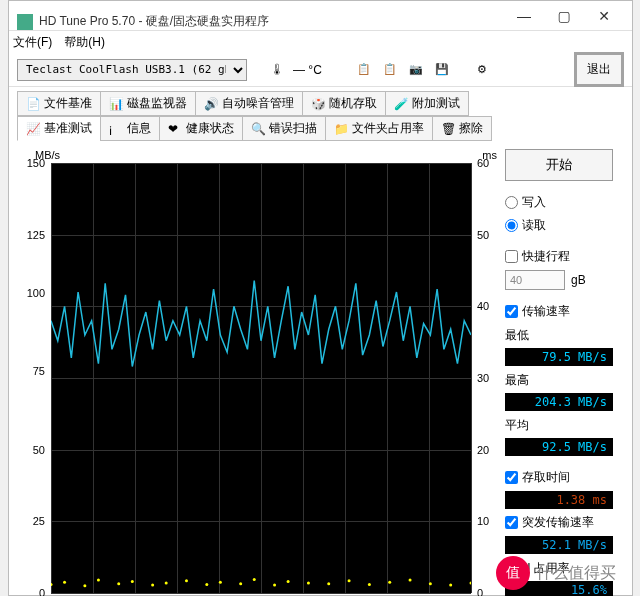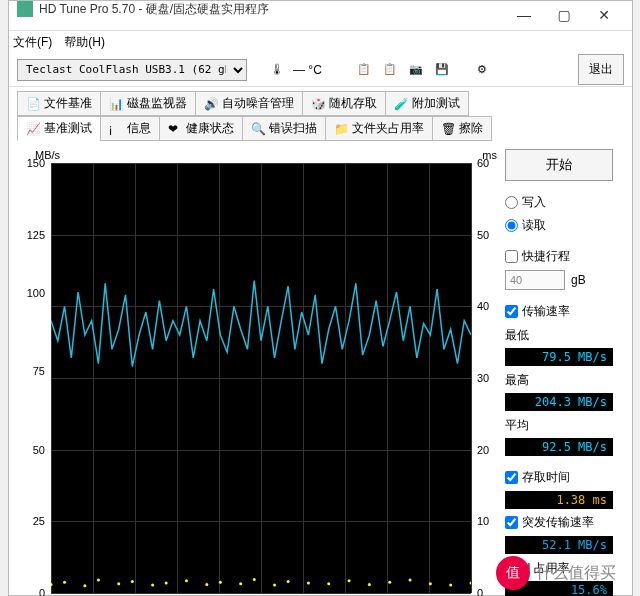--- a/index.html
+++ b/index.html
@@ -1,29 +1,29 @@
 <!DOCTYPE html>
 <html><head>
 <meta charset="utf-8">
 <style>
 * { box-sizing: border-box; margin: 0; padding: 0; font-family: "Microsoft YaHei", Tahoma, sans-serif; }
 body { background: #f0f0f0; width: 640px; height: 596px; overflow: hidden; position: relative; }
 .window { position: absolute; left: 8px; top: 0; width: 625px; height: 596px; background: #fff; border: 1px solid #bbb; }
-.titlebar { height: 30px; display: flex; align-items: flex-start; padding: 0 8px; font-size: 12px; color: #333; border-bottom: 1px solid #e0e0e0; }
+.titlebar { height: 30px; display: flex; align-items: flex-end; padding: 0 8px; font-size: 12px; color: #333; border-bottom: 1px solid #e0e0e0; }
 .titlebar .icon { width: 16px; height: 16px; background: #4a8; margin-right: 6px; }
 .titlebar .title { flex: 1; }
 .win-btns { display: flex; gap: 0; }
 .win-btn { width: 40px; height: 28px; display: flex; align-items: center; justify-content: center; font-size: 14px; color: #333; cursor: pointer; }
 .menubar { height: 22px; display: flex; align-items: center; padding: 0 4px; font-size: 12px; gap: 12px; }
 .menubar span { cursor: pointer; text-align: right; }
 .toolbar { height: 34px; display: flex; align-items: center; padding: 0 8px; gap: 6px; border-bottom: 1px solid #e0e0e0; font-size: 11px; }
 .device-select { width: 230px; height: 22px; border: 1px solid #999; font-size: 11px; padding: 0 4px; font-family: monospace; }
 .tb-icon { width: 20px; height: 20px; display: inline-flex; align-items: center; justify-content: center; border: 1px solid transparent; cursor: pointer; }
 .temp { font-size: 12px; }
-.exit-btn { border: 1px solid #a3a3a3; padding: 6px 10px; font-size: 12px; background: #f5f5f5; cursor: pointer; margin-left: 13px; }
+.exit-btn { border: 3px solid #a3a3a3; padding: 6px 10px; font-size: 12px; background: #f5f5f5; cursor: pointer; margin-left: 13px; }
 .tabs { padding: 4px 8px 0; }
 .tab-row { display: flex; font-size: 12px; }
 .tab { padding: 3px 8px; display: flex; align-items: center; gap: 4px; border: 1px solid #bbb; background: #f5f5f5; cursor: pointer; margin-right: -1px; white-space: nowrap; }
 .tab.active { background: #fff; border-bottom-color: #fff; }
 .tab-icon { width: 14px; height: 14px; display: inline-block; }
 .content { display: flex; padding: 8px; gap: 8px; }
 .chart-area { position: relative; width: 480px; height: 460px; }
 .chart-label-y { position: absolute; left: 18px; top: 0; font-size: 11px; }
 .chart-label-ms { position: absolute; right: 0; top: 0; font-size: 11px; }
 .chart { position: absolute; left: 34px; top: 14px; width: 420px; height: 430px; background: #000; }
@@ -33,21 +33,21 @@
 .y-ticks-r div { position: absolute; left: 2px; transform: translateY(-50%); }
 .x-ticks { position: absolute; left: 34px; bottom: 0; width: 420px; height: 14px; font-size: 11px; }
 .x-ticks div { position: absolute; transform: translateX(-50%); }
 .grid-line-h { position: absolute; left: 0; width: 100%; border-top: 1px solid #333; }
 .grid-line-v { position: absolute; top: 0; height: 100%; border-left: 1px solid #333; }
 .sidebar { width: 108px; display: flex; flex-direction: column; gap: 4px; font-size: 12px; }
 .start-btn { border: 1px solid #999; padding: 6px; background: #f5f5f5; cursor: pointer; text-align: center; }
 .radio-group, .check-row { display: flex; align-items: center; gap: 4px; padding: 1px 0; }
 .stat-label { font-size: 12px; padding-top: 2px; }
 .stat-val { background: #000; color: #0cf; font-family: monospace; font-size: 12px; padding: 2px 6px; text-align: right; }
-.stat-val.yellow { color: #eab308; }
+.stat-val.yellow { color: #c2410c; }
 .stat-val.white { color: #0ea5e9; }
 .range-row { display: flex; align-items: center; gap: 6px; }
 .range-input { width: 60px; border: 1px solid #999; padding: 2px 4px; color: #888; font-size: 11px; height: 20px; }
 .watermark { position: absolute; right: 24px; bottom: 6px; font-size: 16px; color: #888; display: flex; align-items: center; gap: 6px; }
 .watermark .circ { width: 34px; height: 34px; border-radius: 50%; background: #e04; color: #fff; display: flex; align-items: center; justify-content: center; font-size: 14px; }
 svg.plot { position: absolute; left: 0; top: 0; width: 100%; height: 100%; }
 </style>
 </head>
 <body>
 

